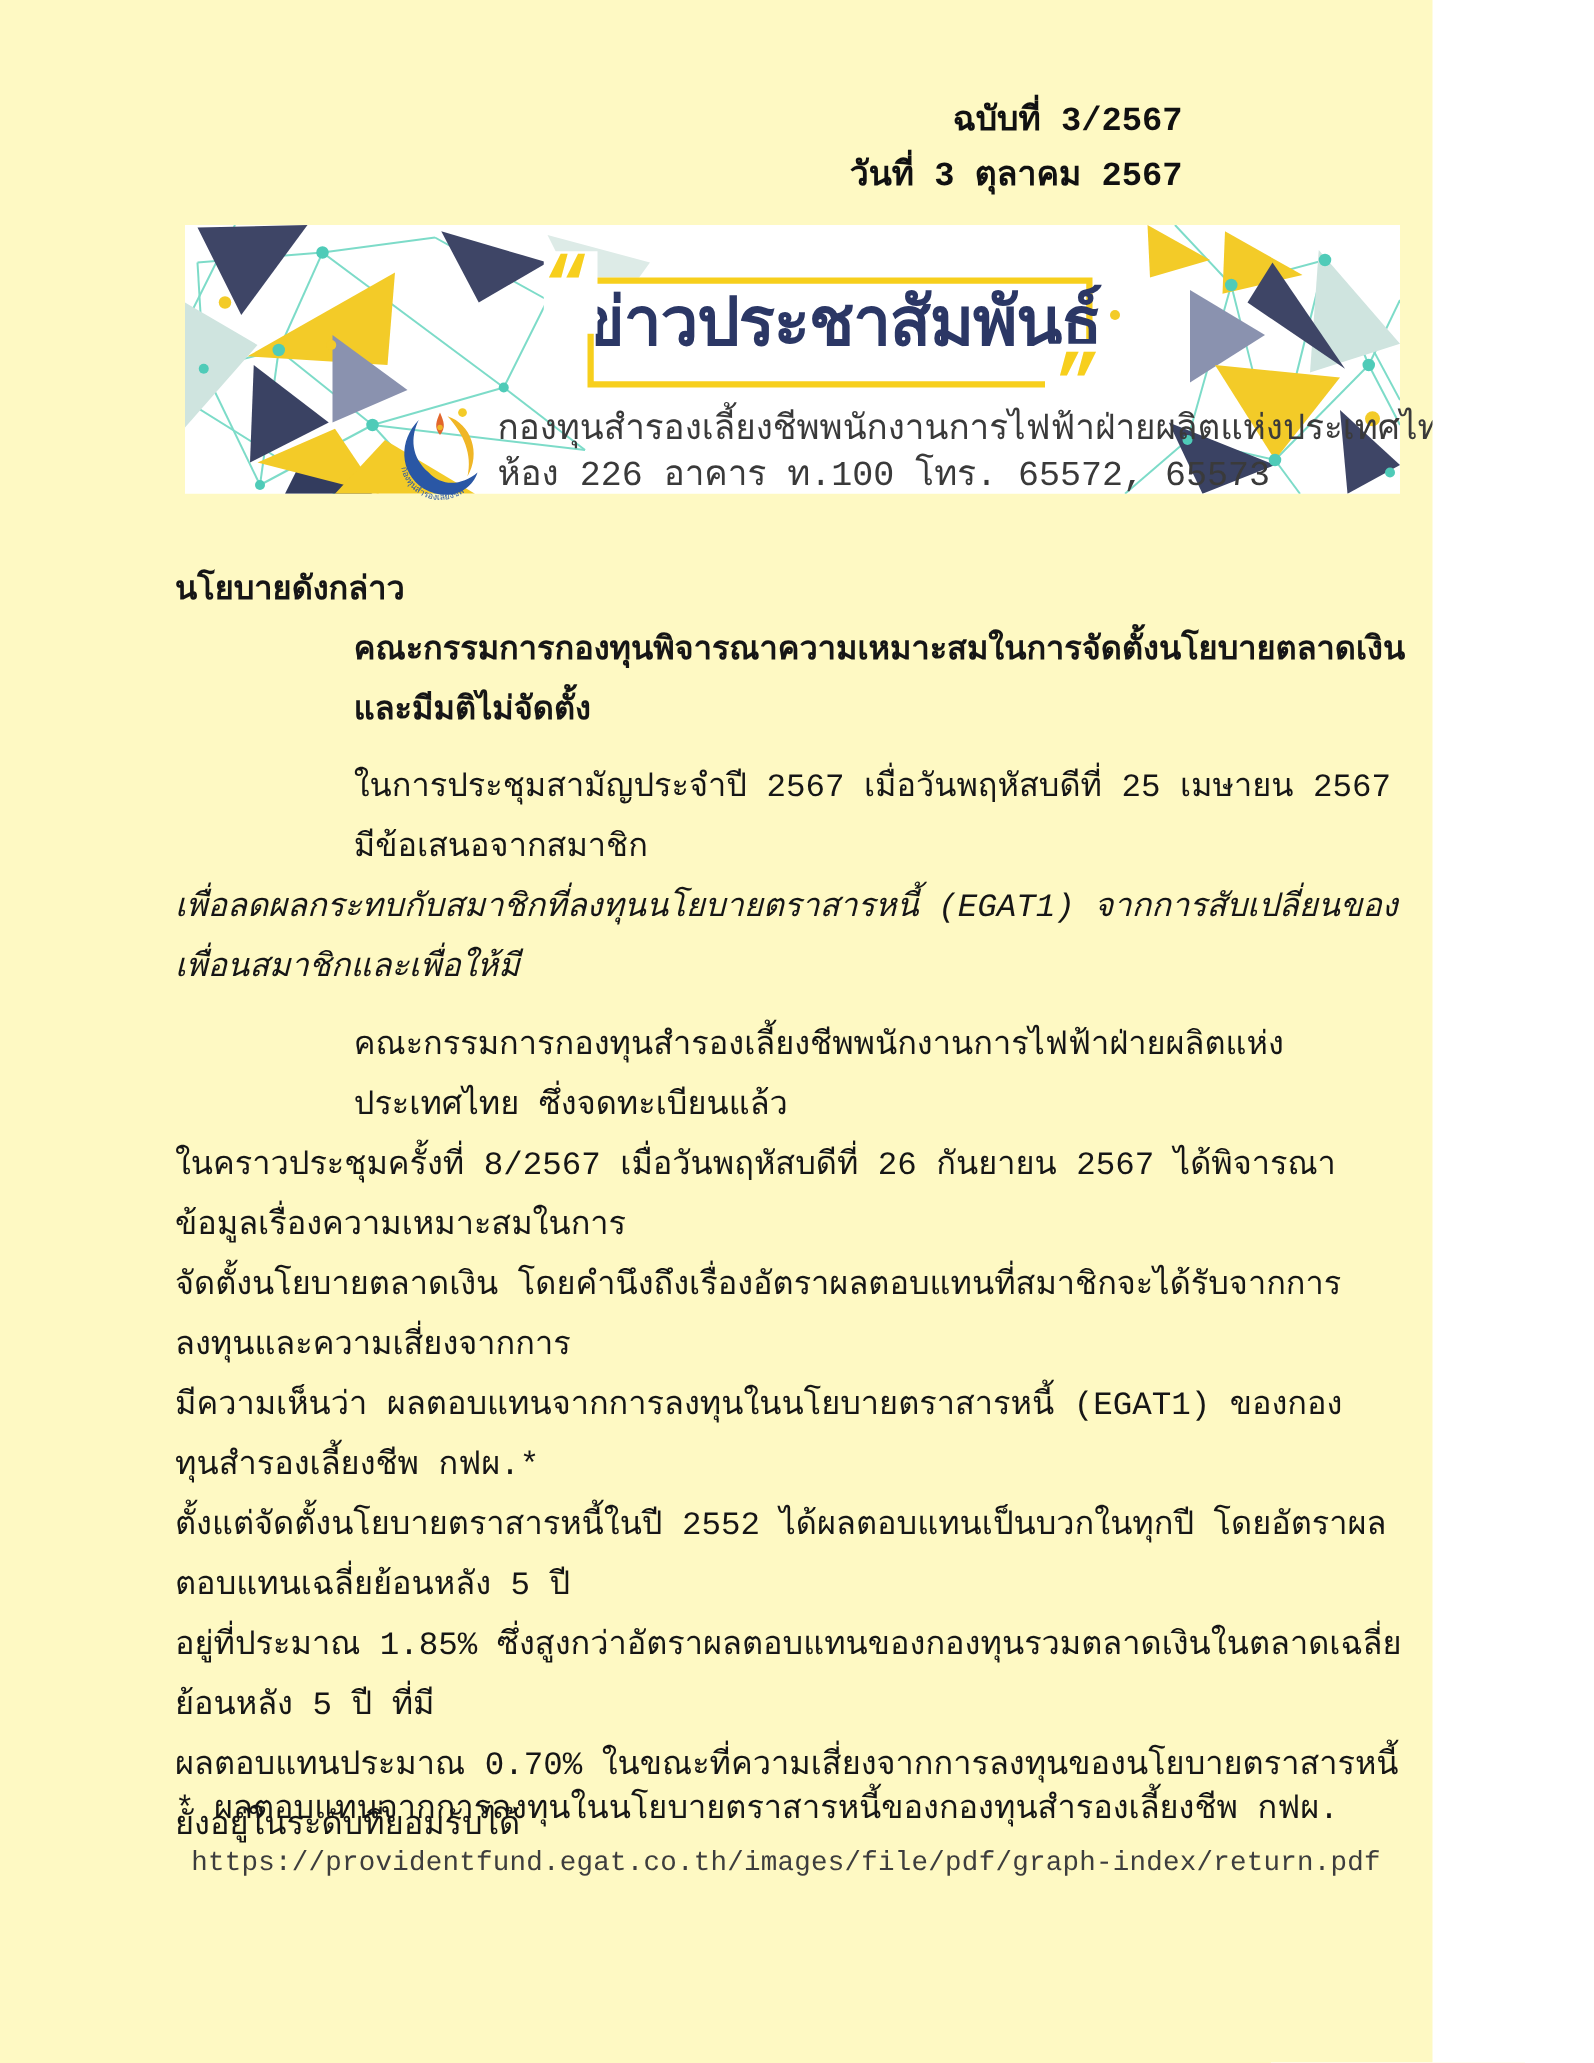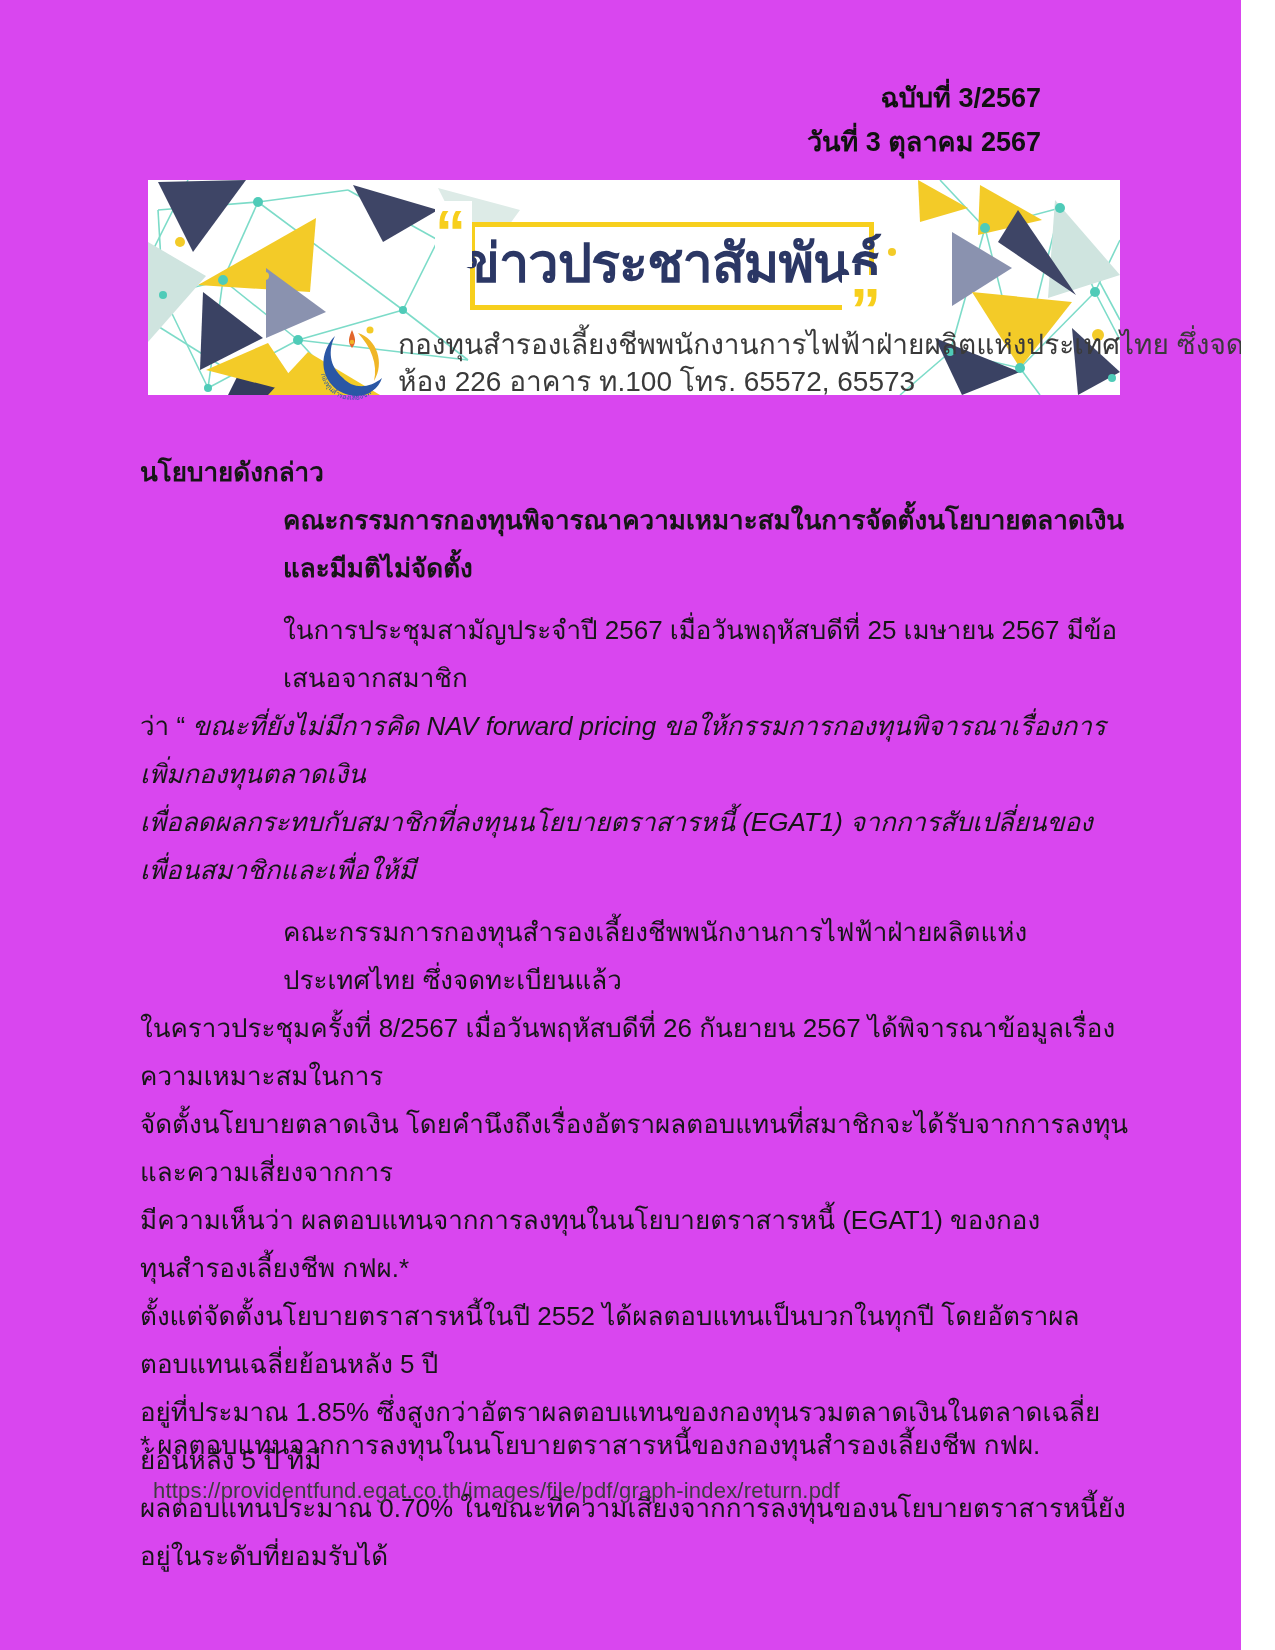--- a/index.html
+++ b/index.html
@@ -1,21 +1,21 @@
 <!DOCTYPE html>
 <html><head>
 <meta charset="utf-8">
 <title>ข่าวประชาสัมพันธ์</title>
 <style>
   html,body{margin:0;padding:0;background:#ffffff;}
   .page{
     position:relative;
-    width:1241px;height:1650px;
-    background:#d946ef;
-    font-family:Liberation Sans, sans-serif;
+    width:1146px;height:1650px;
+    background:#fef9c3;
+    font-family:Liberation Mono, monospace;
     color:#161616;
     overflow:hidden;
   }
   
   .doc-meta{
     position:absolute;top:76px;right:200px;
     text-align:right;font-size:27px;line-height:44px;
     font-weight:600;color:#111;
   }
   
@@ -183,21 +183,20 @@
     </div>
   </div>
 
   <div class="body-text" id="body-text">
       <div class="heading">
         <div class="line"><span>นโยบายดังกล่าว</span></div>
         <div class="line indent"><span>คณะกรรมการกองทุนพิจารณาความเหมาะสมในการจัดตั้งนโยบายตลาดเงิน และมีมติไม่จัดตั้ง</span></div>
       </div>
       <div class="para">
         <div class="line indent"><span>ในการประชุมสามัญประจำปี 2567 เมื่อวันพฤหัสบดีที่ 25 เมษายน 2567 มีข้อเสนอจากสมาชิก</span></div>
-        <div class="line"><span>ว่า “ </span><span class="it">ขณะที่ยังไม่มีการคิด NAV forward pricing ขอให้กรรมการกองทุนพิจารณาเรื่องการเพิ่มกองทุนตลาดเงิน</span></div>
         <div class="line"><span class="it">เพื่อลดผลกระทบกับสมาชิกที่ลงทุนนโยบายตราสารหนี้ (EGAT1) จากการสับเปลี่ยนของเพื่อนสมาชิกและเพื่อให้มี</span></div>
       </div>
       <div class="para">
         <div class="line indent"><span>คณะกรรมการกองทุนสำรองเลี้ยงชีพพนักงานการไฟฟ้าฝ่ายผลิตแห่งประเทศไทย ซึ่งจดทะเบียนแล้ว</span></div>
         <div class="line"><span>ในคราวประชุมครั้งที่ 8/2567 เมื่อวันพฤหัสบดีที่ 26 กันยายน 2567 ได้พิจารณาข้อมูลเรื่องความเหมาะสมในการ</span></div>
         <div class="line"><span>จัดตั้งนโยบายตลาดเงิน โดยคำนึงถึงเรื่องอัตราผลตอบแทนที่สมาชิกจะได้รับจากการลงทุนและความเสี่ยงจากการ</span></div>
         <div class="line"><span>มีความเห็นว่า ผลตอบแทนจากการลงทุนในนโยบายตราสารหนี้ (EGAT1) ของกองทุนสำรองเลี้ยงชีพ กฟผ.*</span></div>
         <div class="line"><span>ตั้งแต่จัดตั้งนโยบายตราสารหนี้ในปี 2552 ได้ผลตอบแทนเป็นบวกในทุกปี โดยอัตราผลตอบแทนเฉลี่ยย้อนหลัง 5 ปี</span></div>
         <div class="line"><span>อยู่ที่ประมาณ 1.85% ซึ่งสูงกว่าอัตราผลตอบแทนของกองทุนรวมตลาดเงินในตลาดเฉลี่ยย้อนหลัง 5 ปี ที่มี</span></div>
         <div class="line"><span>ผลตอบแทนประมาณ 0.70% ในขณะที่ความเสี่ยงจากการลงทุนของนโยบายตราสารหนี้ยังอยู่ในระดับที่ยอมรับได้</span></div>

